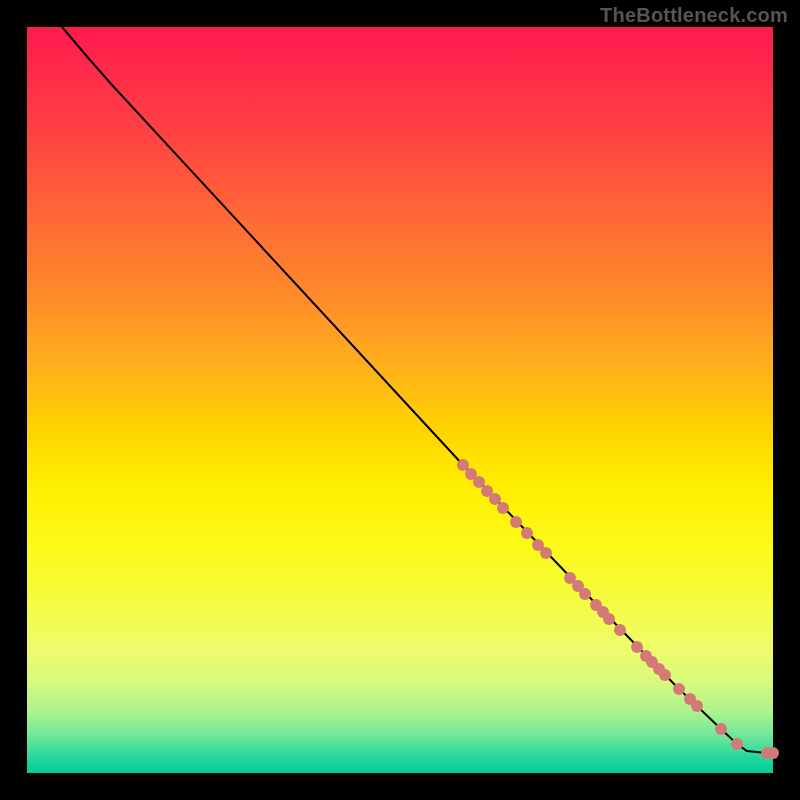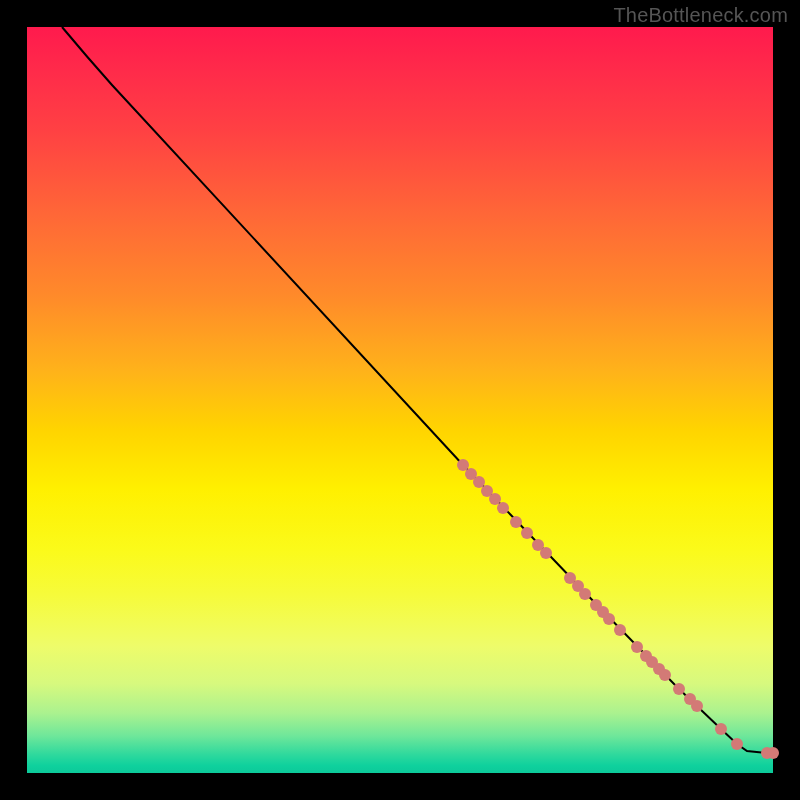--- a/index.html
+++ b/index.html
@@ -16,21 +16,21 @@
     height: 800px;
     background: #000;
   }
   .watermark {
     position: absolute;
     top: 4px;
     right: 12px;
     font-family: Arial, Helvetica, sans-serif;
     font-size: 20px;
     color: #555;
-    font-weight: 400;
+    font-weight: 700;
     letter-spacing: 0.2px;
   }
   
   .plot {
     position: absolute;
     left: 27px;
     top: 27px;
     width: 746px;
     height: 746px;
     

